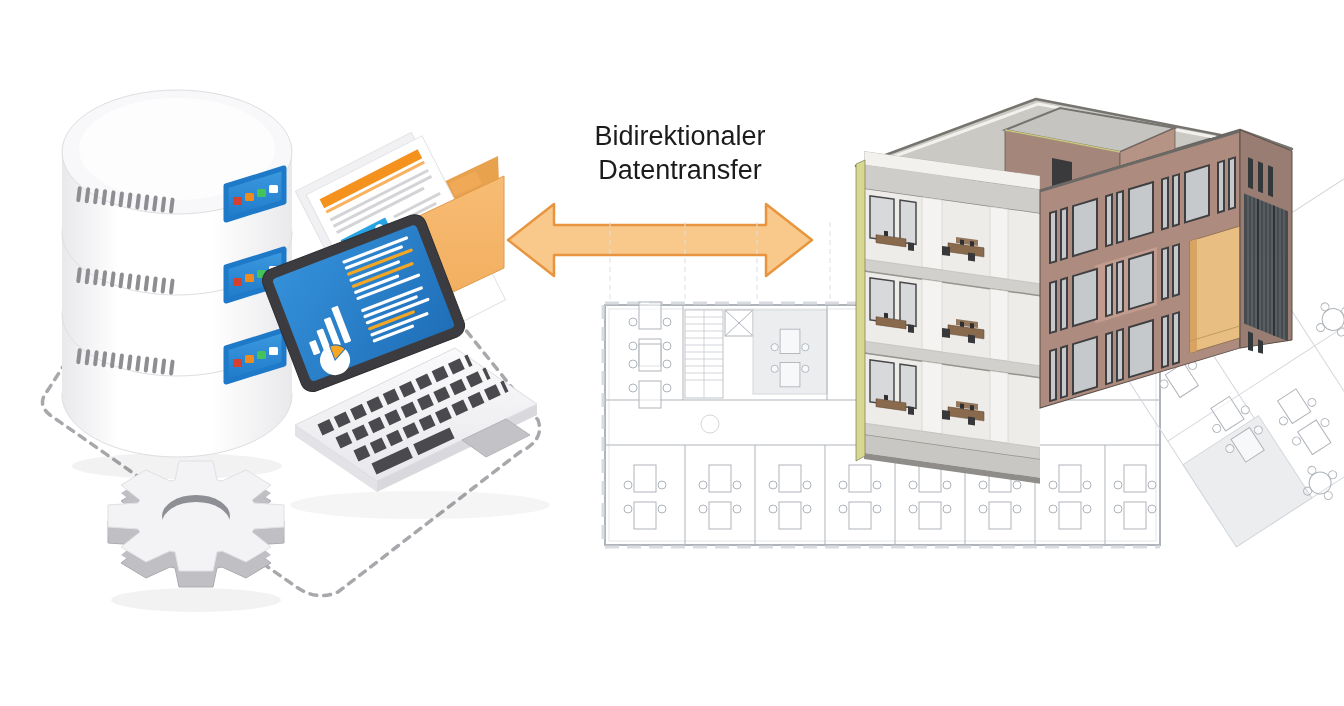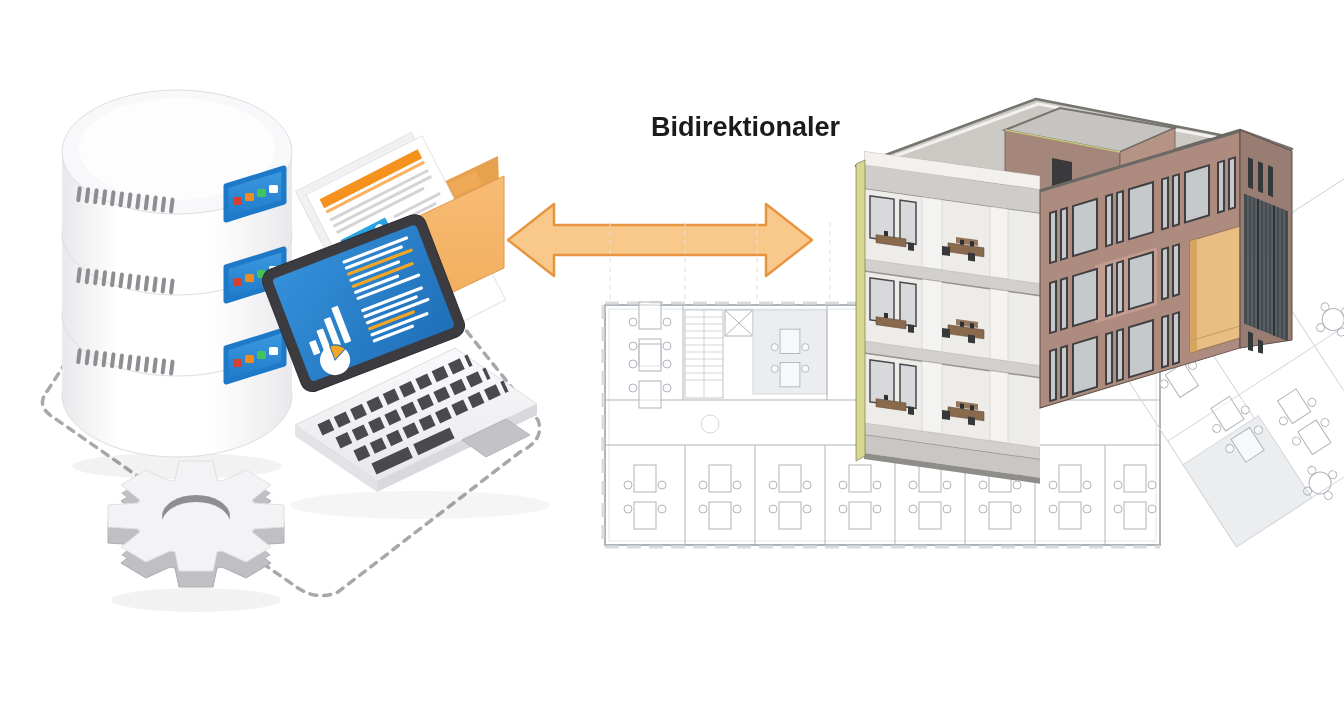--- a/index.html
+++ b/index.html
@@ -1,20 +1,20 @@
 <!DOCTYPE html>
 <html style="--c-ink: #1B1B1B; --c-dash: #A8A8AC; --c-arrowFill: #F9C98C; --c-arrowStroke: #E8953F; --c-dbBody: #FFFFFF; --c-dbShade: #E9E9EC; --c-dbTop: #F8F8FA; --c-dbSeam: #DEDEE2; --c-vent: #8E8E92; --c-panel1: #3D9BE0; --c-panel2: #1E79C8; --c-lightRed: #D7402F; --c-lightOrange: #EE8C1F; --c-lightGreen: #44C25C; --c-lightWhite: #FFFFFF; --c-folderFront1: #F7BC74; --c-folderFront2: #F0A957; --c-folderBack: #E8A14D; --c-folderSide: #D98F3F; --c-paper: #FFFFFF; --c-paperEdge: #E3E3E6; --c-docHeader: #F5921E; --c-docLine: #D4D4D8; --c-imgBg: #29A3E1; --c-imgAccent: #F5921E; --c-deck1: #FAFAFC; --c-deck2: #E8E8EC; --c-deckEdge: #DDDDE1; --c-key: #4A4A4E; --c-bezel: #3C3C40; --c-screen1: #3490D9; --c-screen2: #1F6FB8; --c-chartW: #FFFFFF; --c-chartO: #F5A623; --c-trackpad: #C3C3C7; --c-gearTop: #F3F3F5; --c-gearSide: #BFBFC4; --c-gearHole: #8E8F95; --c-planLine: #AFB4BA; --c-planLight: #D3D7DC; --c-planFill: #ECEDEF; --c-facade: #AE8B7F; --c-facadeDark: #9A7D72; --c-facadeLight: #C19C8F; --c-roof: #CBC9C4; --c-roofEdge: #76746F; --c-parapet: #F2F1EE; --c-penthouseL: #A4867A; --c-penthouseR: #B59486; --c-penthouseTop: #C6C4C0; --c-cutYellow: #D8D890; --c-interior: #EDECE9; --c-slab: #D2D0CC; --c-slabEdge: #97948F; --c-column: #F4F3F1; --c-winGlass: #C6C9CB; --c-winFrame: #3F3F41; --c-glassDark: #454B4F; --c-glassLine: #8A9094; --c-niche: #E9BE83; --c-nicheShade: #D8A462; --c-desk: #8A6A4C; --c-chair: #38383A; --c-base: #C9C7C3;"><head>
 <meta charset="utf-8">
 <style>
   html,body{margin:0;padding:0;background:#fff;}
   .canvas{position:relative;width:1344px;height:706px;background:#fff;overflow:hidden;
           font-family:"Liberation Sans",sans-serif;}
   .layer{position:absolute;display:block;}
-  .title-block{position:absolute;left:520px;top:111px;width:320px;text-align:right;
-               font-size:27px;line-height:1.25;font-weight:700;color:var(--c-ink);}
+  .title-block{position:absolute;left:520px;top:120px;width:320px;text-align:center;
+               font-size:27px;line-height:1.25;font-weight:400;color:var(--c-ink);}
   .title-block span{display:block;}
 </style>
 </head>
 <body>
 
 <div class="canvas">
 
   <svg class="layer" style="left:0;top:0" width="560" height="706" viewBox="0 0 560 706">
     <defs>
       <linearGradient id="gcyl" x1="0" y1="0" x2="1" y2="0">
@@ -219,20 +219,21 @@
       <use href="#gearpath" transform="translate(0,16)" style="fill:var(--c-gearSide)" stroke="#ABABB0" stroke-width="1" stroke-linejoin="round"></use>
       <use href="#gearpath" transform="translate(0,8)" style="fill:var(--c-gearSide)" stroke-linejoin="round"></use>
       <use href="#gearpath" style="fill:var(--c-gearTop)" stroke="#E0E0E3" stroke-width="1" stroke-linejoin="round"></use>
       <ellipse cx="196" cy="516" rx="34" ry="21" style="fill:var(--c-gearHole)"></ellipse>
       <ellipse cx="196" cy="523" rx="34" ry="21" style="fill:var(--c-gearTop)"></ellipse>
     </g>
   </svg>
 
   <div class="title-block">
     <span>Bidirektionaler</span>
+    <span>Datentransfer</span>
   </div>
 
   <svg class="layer" style="left:500px;top:193px" width="320" height="94" viewBox="0 0 320 94">
     <path d="M8,47 L54,11 L54,32 L266,32 L266,11 L312,47 L266,83 L266,62 L54,62 L54,83 Z" style="fill:var(--c-arrowFill);stroke:var(--c-arrowStroke)" stroke-width="2.5" stroke-linejoin="round"></path>
   </svg>
 
   <svg class="layer" style="left:560px;top:0" width="784" height="706" viewBox="0 0 784 706">
     <defs>
       <g id="deskpair" style="stroke:var(--c-planLine);fill:#FFFFFF" fill-opacity="0.6" stroke-width="1">
         <rect x="-11" y="-32" width="22" height="27"></rect>

